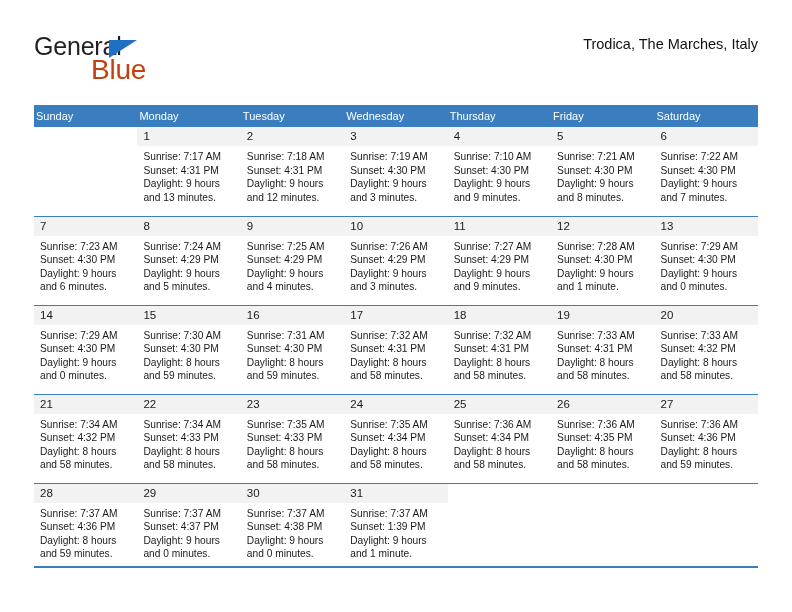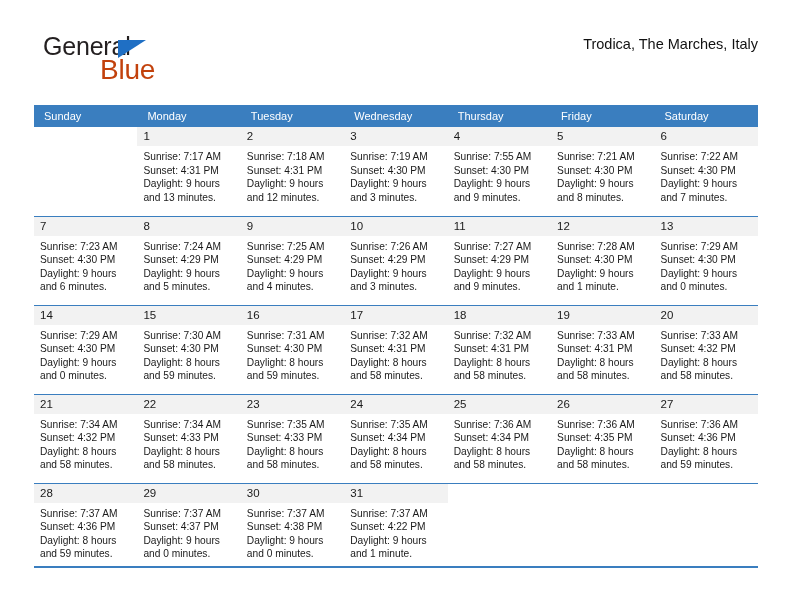--- a/index.html
+++ b/index.html
@@ -22,21 +22,20 @@
     overflow: hidden;
   }
 
   
   .top {
     position: absolute;
     left: 34px;
     top: 30px;
     right: 34px;
     height: 68px;
-    margin-left: 9px;
   }
 
   .brand {
     position: absolute;
     left: 0;
     top: 4px;
     width: 200px;
     height: 56px;
   }
   .brand-general {
@@ -96,21 +95,21 @@
     border-collapse: collapse;
     table-layout: fixed;
   }
 
   .cal th {
     background: #3a7ebf;
     color: #ffffff;
     font-size: 11px;
     font-weight: normal;
     text-align: left;
-    padding: 5px 0 5px 10px;
+    padding: 5px 0 5px 2px;
     height: 21px;
     border: 0;
   }
 
   .cal td {
     width: 103.4px;
     height: 89px;
     vertical-align: top;
     padding: 0;
     border: 0;
@@ -206,21 +205,21 @@
             <div class="info">
               <div>Sunrise: 7:19 AM</div>
               <div>Sunset: 4:30 PM</div>
               <div>Daylight: 9 hours</div>
               <div>and 3 minutes.</div>
             </div>
           </td>
           <td class="">
             <div class="daynum">4</div>
             <div class="info">
-              <div>Sunrise: 7:55 AM</div>
+              <div>Sunrise: 7:10 AM</div>
               <div>Sunset: 4:30 PM</div>
               <div>Daylight: 9 hours</div>
               <div>and 9 minutes.</div>
             </div>
           </td>
           <td class="">
             <div class="daynum">5</div>
             <div class="info">
               <div>Sunrise: 7:21 AM</div>
               <div>Sunset: 4:30 PM</div>
@@ -458,21 +457,21 @@
               <div>Sunrise: 7:37 AM</div>
               <div>Sunset: 4:38 PM</div>
               <div>Daylight: 9 hours</div>
               <div>and 0 minutes.</div>
             </div>
           </td>
           <td class="">
             <div class="daynum">31</div>
             <div class="info">
               <div>Sunrise: 7:37 AM</div>
-              <div>Sunset: 4:22 PM</div>
+              <div>Sunset: 1:39 PM</div>
               <div>Daylight: 9 hours</div>
               <div>and 1 minute.</div>
             </div>
           </td>
           <td class="blank">
             <div class="daynum"></div>
           </td>
           <td class="blank">
             <div class="daynum"></div>
           </td>

